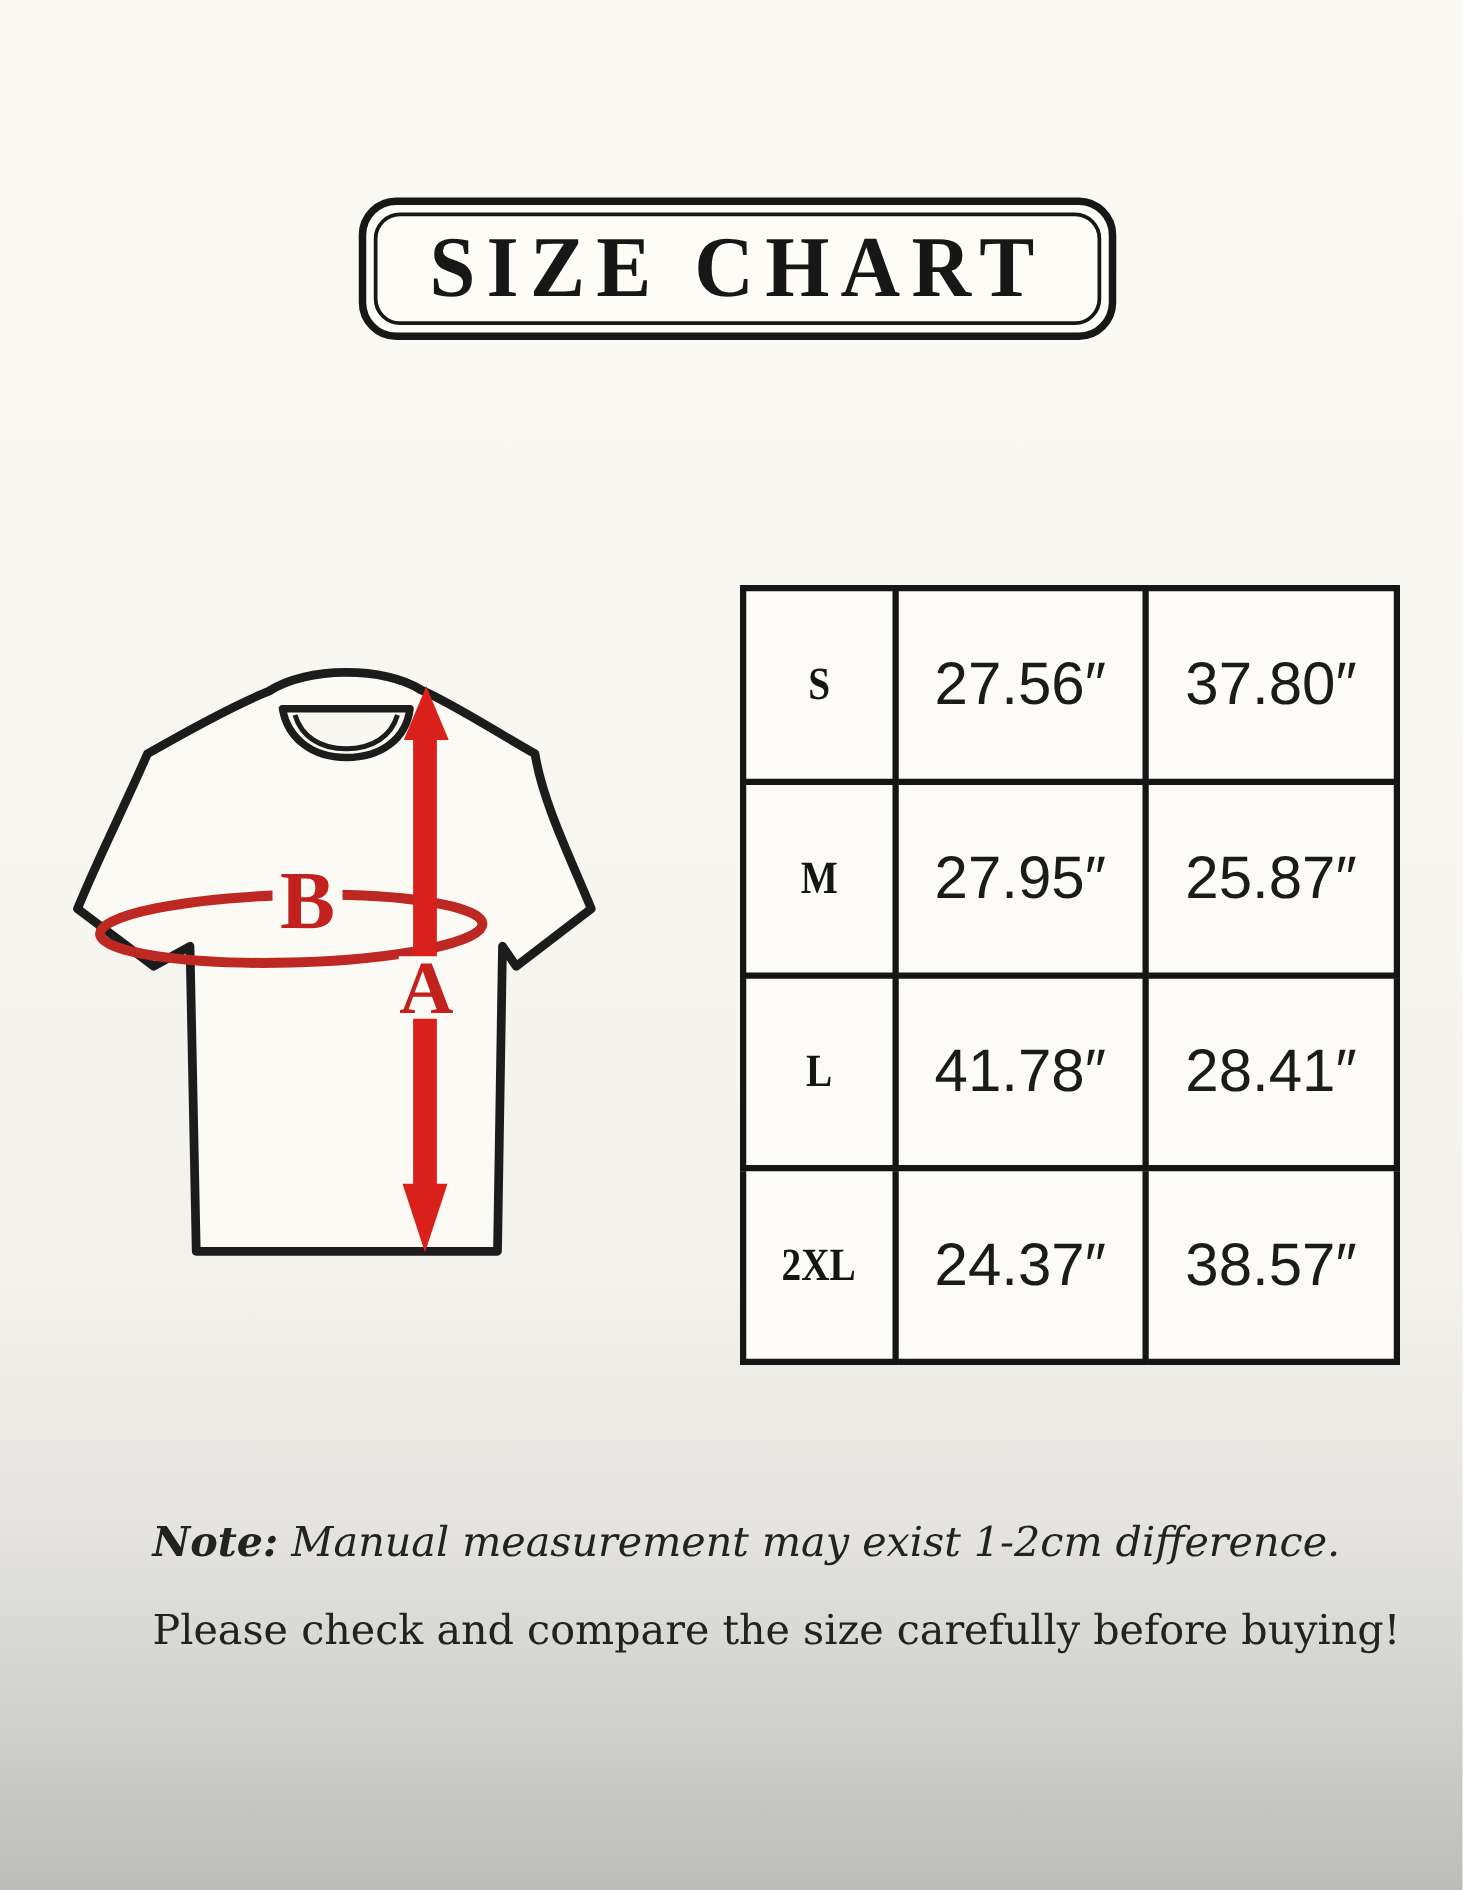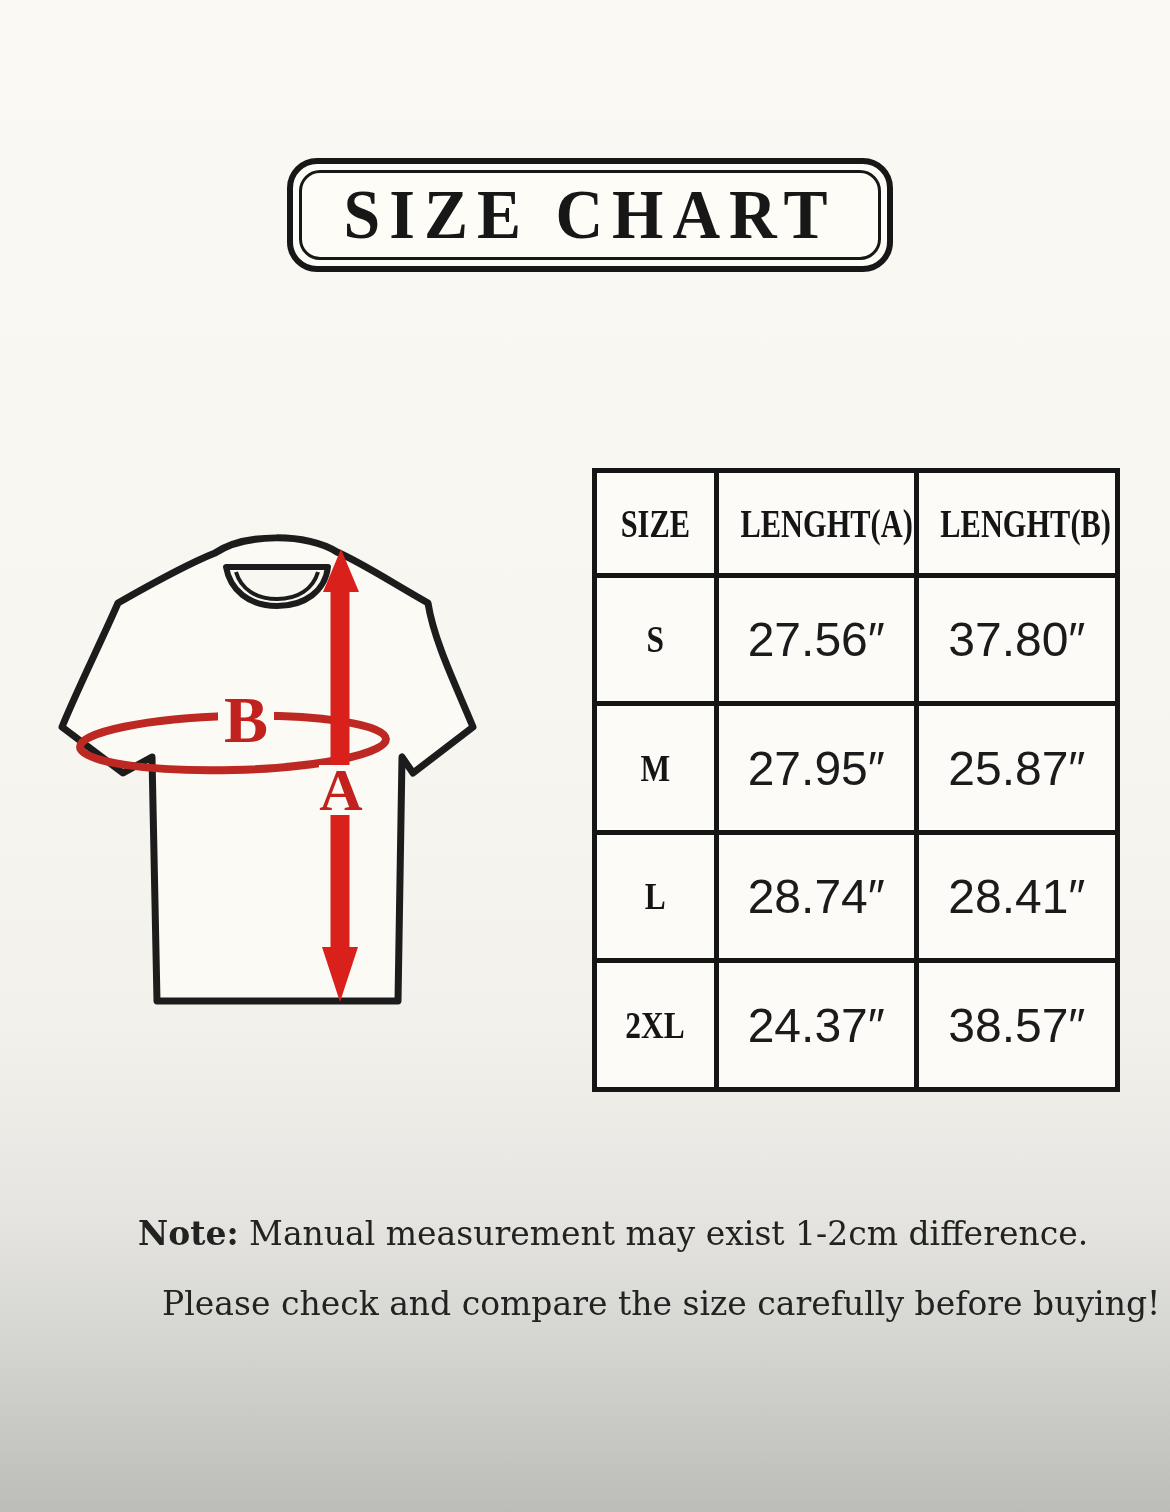--- a/index.html
+++ b/index.html
@@ -100,22 +100,22 @@
 
   
   .note {
     position: absolute;
     left: 122px; top: 1214px;
     width: 1000px;
     font-family: "DejaVu Serif", serif;
     font-size: 33px;
     color: #222220;
   }
-  .note-line1 { position: absolute; left: 16px; top: 0; white-space: nowrap; }
-  .note-line2 { position: absolute; left: 0; top: 70px; white-space: nowrap; margin-left: 40px; }
+  .note-line1 { position: absolute; left: 0; top: 0; white-space: nowrap; font-style: italic; }
+  .note-line2 { position: absolute; left: 0; top: 70px; white-space: nowrap; }
   .note-bold  { font-weight: bold; }
 </style>
 </head>
 <body>
 
 <div class="page">
 
   <div class="title-box">
     <div class="inner-frame"></div>
     <div class="title-text">SIZE CHART</div>
@@ -153,38 +153,33 @@
   </svg>
 
   <div class="table-wrap">
     <table class="size-table">
       <colgroup>
           <col class="c-size">
           <col class="c-a">
           <col class="c-b">
         </colgroup>
       <tbody>
-          <tr>
-        <th><span class="hdr">SIZE</span></th>
-        <th><span class="hdr">LENGHT(A)</span></th>
-        <th><span class="hdr">LENGHT(B)</span></th>
-      </tr>
       <tr>
         <td><span class="size-lbl">S</span></td>
         <td><span class="val">27.56″</span></td>
         <td><span class="val">37.80″</span></td>
       </tr>
       <tr>
         <td><span class="size-lbl">M</span></td>
         <td><span class="val">27.95″</span></td>
         <td><span class="val">25.87″</span></td>
       </tr>
       <tr>
         <td><span class="size-lbl">L</span></td>
-        <td><span class="val">28.74″</span></td>
+        <td><span class="val">41.78″</span></td>
         <td><span class="val">28.41″</span></td>
       </tr>
       <tr>
         <td><span class="size-lbl">2XL</span></td>
         <td><span class="val">24.37″</span></td>
         <td><span class="val">38.57″</span></td>
       </tr>
     </tbody>
       </table>
   </div>

